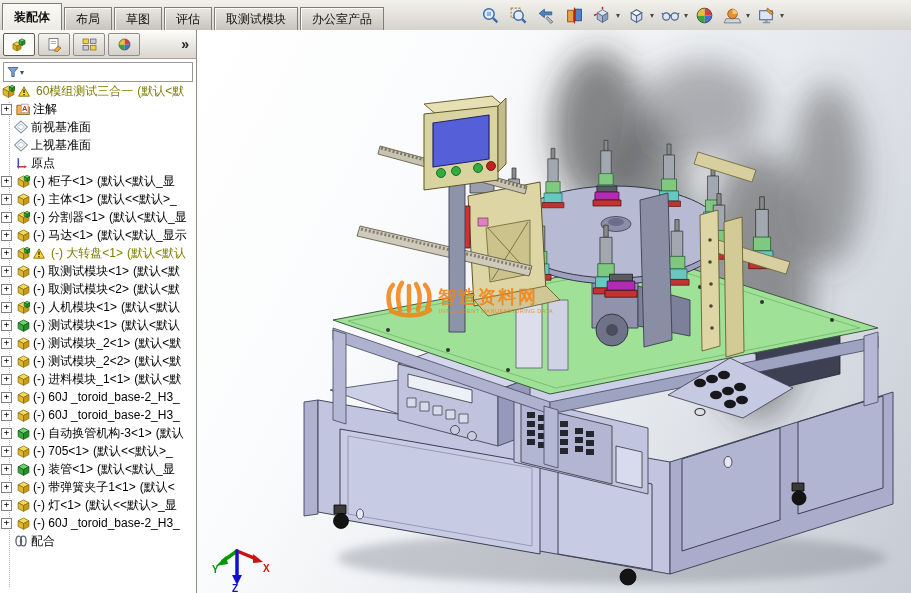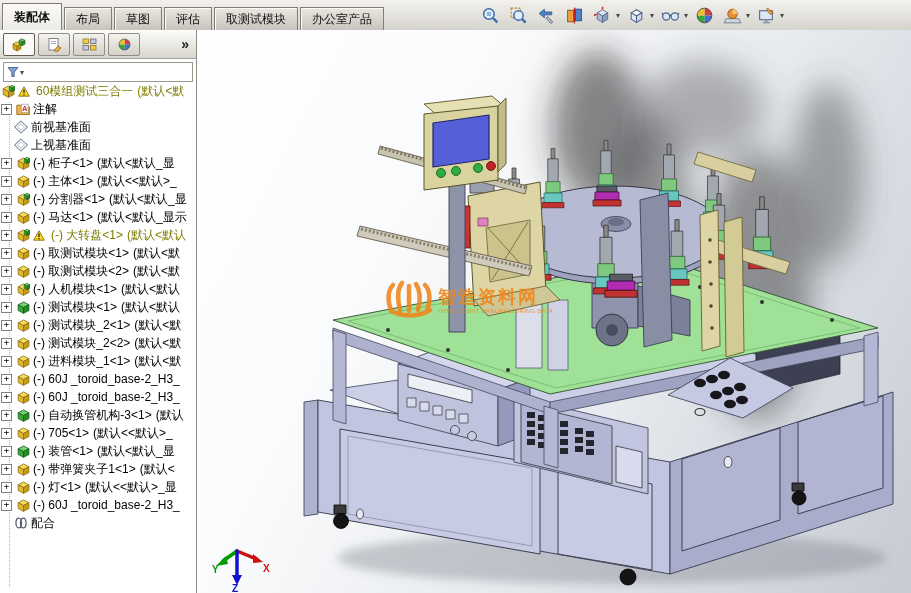--- a/index.html
+++ b/index.html
@@ -232,20 +232,32 @@
         <span class="spc"></span>
         <span style="display:inline-flex">
           <svg width="14" height="14" viewBox="0 0 13 13">
             <polygon points="6.5,1 12.5,6.5 6.5,12 0.5,6.5" fill="none" stroke="#8a9aaa" stroke-width="1"></polygon>
             <polygon points="6.5,3.6 9.8,6.5 6.5,9.4 3.2,6.5" fill="none" stroke="#b5bfca" stroke-width="0.9"></polygon>
           </svg>
         </span>
         <span class="lbl">上视基准面</span>
       </div>
       <div class="trow">
+        <span class="spc"></span>
+        <span style="display:inline-flex">
+          <svg width="14" height="14" viewBox="0 0 13 13">
+            <line x1="4" y1="2" x2="4" y2="10" stroke="#3050d0" stroke-width="1.4"></line>
+            <polygon points="4,12 2.6,9.4 5.4,9.4" fill="#3050d0"></polygon>
+            <line x1="4" y1="10" x2="10" y2="10" stroke="#d03030" stroke-width="1.4"></line>
+            <polygon points="12,10 9.4,8.6 9.4,11.4" fill="#d03030"></polygon>
+          </svg>
+        </span>
+        <span class="lbl">原点</span>
+      </div>
+      <div class="trow">
         <span class="exp">+</span>
         <span style="display:inline-flex">
           <svg width="14" height="14" viewBox="0 0 13 13">
             <polygon points="2,4.4 7,1.8 12,4.4 7,7" fill="#f4da5a" stroke="#8a6a10" stroke-width="0.7"></polygon>
             <polygon points="2,4.4 7,7 7,12.4 2,9.8" fill="#e0b830" stroke="#8a6a10" stroke-width="0.7"></polygon>
             <polygon points="7,7 12,4.4 12,9.8 7,12.4" fill="#c89a18" stroke="#8a6a10" stroke-width="0.7"></polygon>
             <polygon points="7.6,2.6 10.3,1.2 13,2.6 10.3,4" fill="#6fd46f" stroke="#135a13" stroke-width="0.6"></polygon>
             <polygon points="7.6,2.6 10.3,4 10.3,7 7.6,5.6" fill="#3aa83a" stroke="#135a13" stroke-width="0.6"></polygon>
             <polygon points="10.3,4 13,2.6 13,5.6 10.3,7" fill="#268c26" stroke="#135a13" stroke-width="0.6"></polygon>
           </svg>

